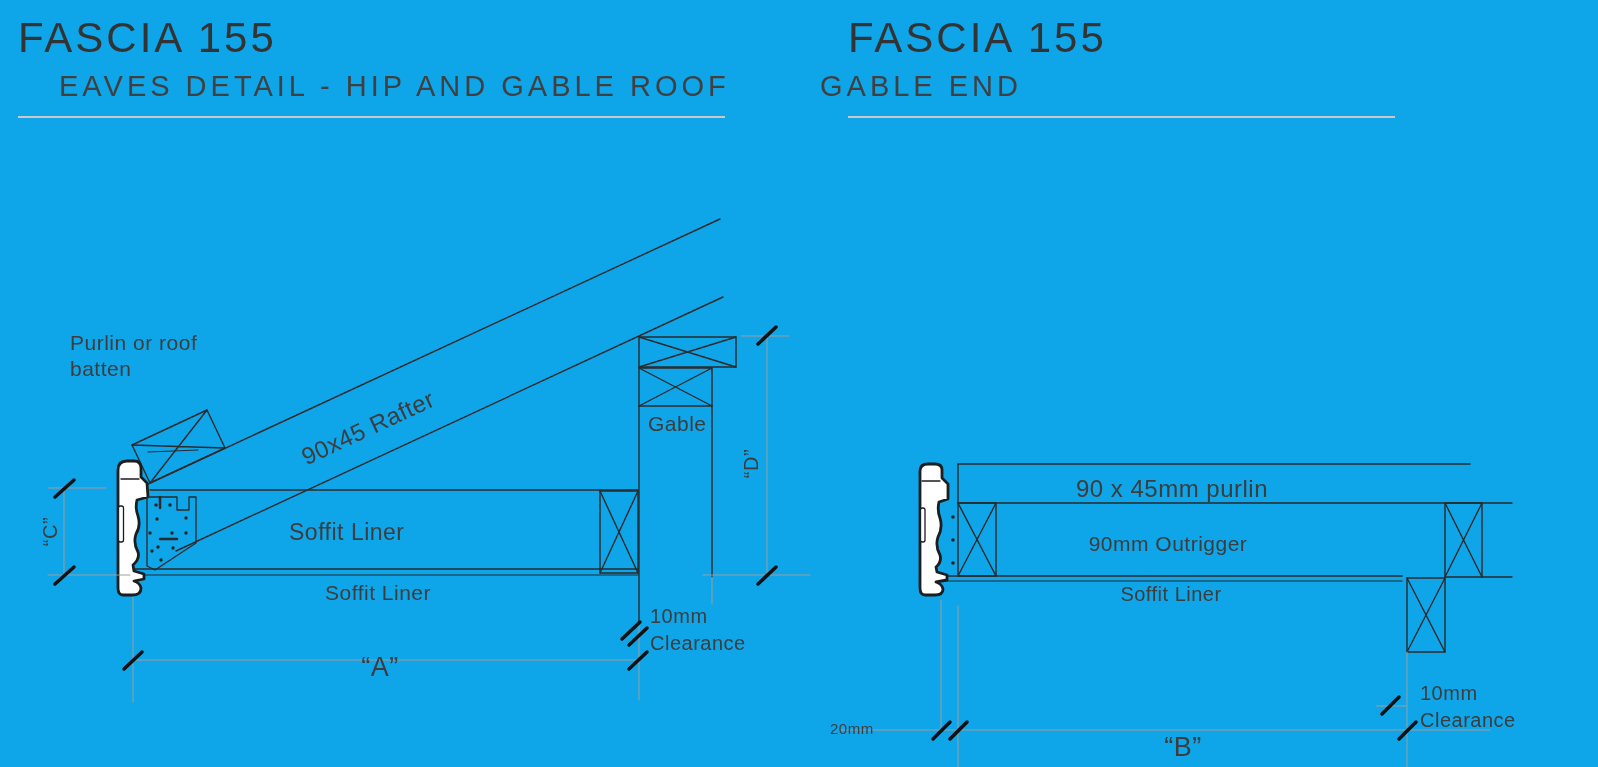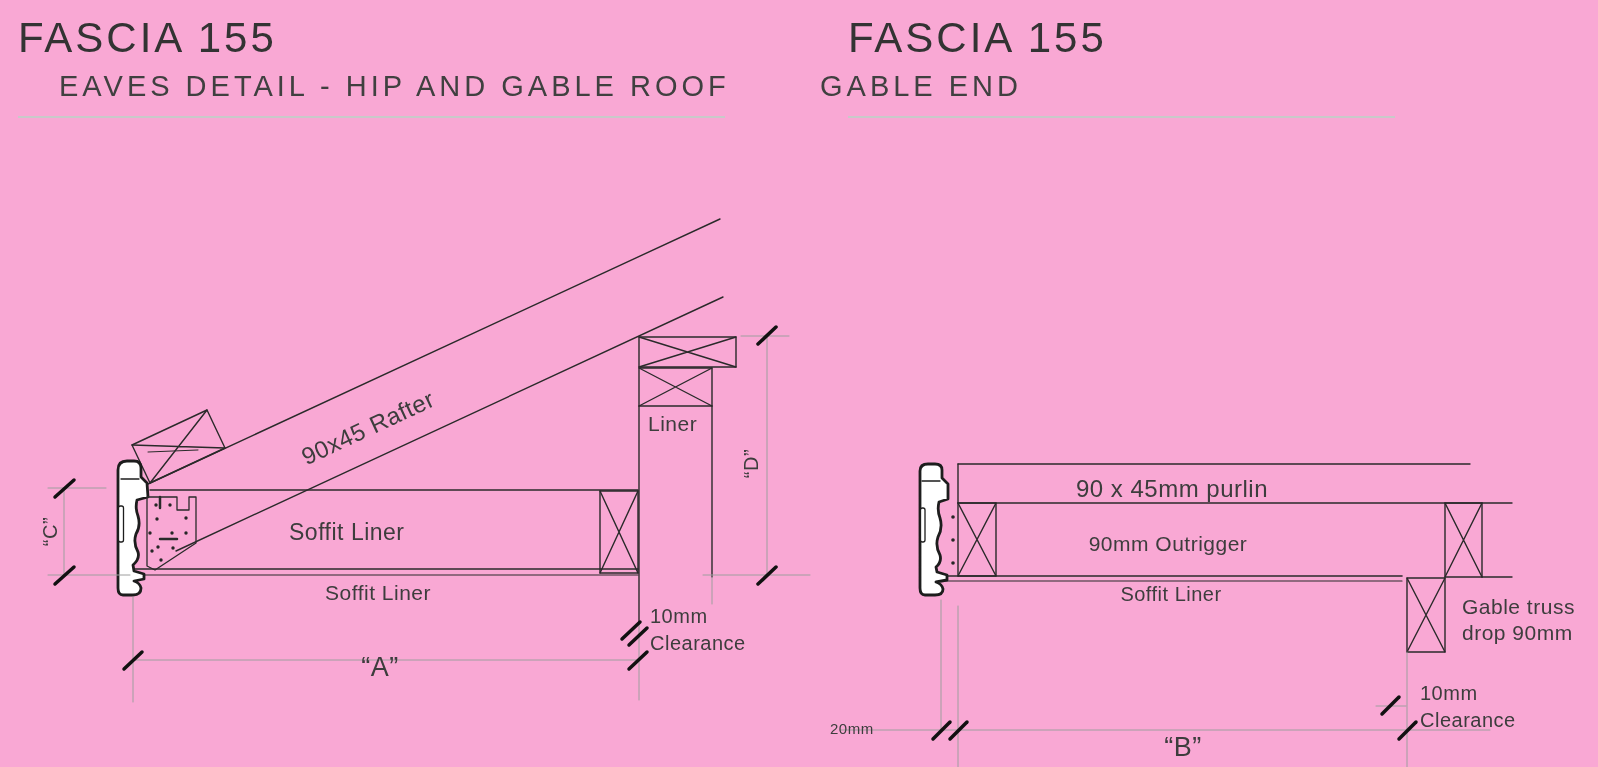--- a/index.html
+++ b/index.html
@@ -1,17 +1,17 @@
 <!DOCTYPE html>
 <html><head>
 <meta charset="utf-8">
 <style>
   html,body{margin:0;padding:0;background:#ffffff;}
   #stage{
-    position:relative;width:1598px;height:767px;background:#f9a8d4;
+    position:relative;width:1598px;height:767px;background:#0ea5e9;
     font-family:"Liberation Sans", sans-serif;overflow:hidden;
   }
   #drawing{position:absolute;left:0;top:0;}
   .hdr-title{
     position:absolute;font-size:42px;letter-spacing:3px;color:#333;
     font-weight:400;white-space:nowrap;
   }
   .hdr-sub{
     position:absolute;font-size:29px;letter-spacing:4px;color:#404040;
     font-weight:400;white-space:nowrap;
@@ -171,50 +171,50 @@
         <path d="M1399,739 L1416,722"></path>
         <path d="M1382,714 L1399,697"></path>
       </g>
     </g>
   </svg>
 
   <div class="hdr-title" style="left:18px;top:14px;">FASCIA 155</div>
   <div class="hdr-sub" style="left:18px;top:70px;margin-left:41px;">EAVES DETAIL - HIP AND GABLE ROOF</div>
   <div class="rule" style="left:18px;top:116px;width:707px;"></div>
 
+  <div class="lbl" style="left:70px;top:330px;font-size:21px;line-height:1.22;">Purlin or roof
+batten</div>
 
   <div class="lbl ctr rot-rafter" style="left:293px;top:414px;width:150px;font-size:24px;">90x45 Rafter</div>
 
   <div class="lbl" style="left:289px;top:519px;font-size:23px;">Soffit Liner</div>
 
   <div class="lbl" style="left:325px;top:581px;font-size:21px;">Soffit Liner</div>
 
-  <div class="lbl" style="left:648px;top:412px;font-size:21px;">Liner</div>
+  <div class="lbl" style="left:648px;top:412px;font-size:21px;">Gable</div>
 
   <div class="lbl" style="left:650px;top:603px;font-size:20px;line-height:1.35;">10mm
 Clearance</div>
 
   <div class="lbl ctr" style="left:340px;top:652px;width:80px;font-size:27px;">“A”</div>
 
   <div class="lbl ctr rot-ccw" style="left:10px;top:520px;width:80px;font-size:20px;">“C”</div>
 
   <div class="lbl ctr rot-ccw" style="left:711px;top:452px;width:80px;font-size:20px;">“D”</div>
 
   <div class="hdr-title" style="left:848px;top:14px;">FASCIA 155</div>
   <div class="hdr-sub" style="left:820px;top:70px;">GABLE END</div>
   <div class="rule" style="left:848px;top:116px;width:547px;"></div>
 
   <div class="lbl ctr" style="left:1072px;top:475px;width:200px;font-size:24px;">90 x 45mm purlin</div>
 
   <div class="lbl ctr" style="left:1068px;top:532px;width:200px;font-size:21px;">90mm Outrigger</div>
 
   <div class="lbl ctr" style="left:1071px;top:583px;width:200px;font-size:20px;">Soffit Liner</div>
 
-  <div class="lbl" style="left:1462px;top:594px;font-size:21px;line-height:1.25;">Gable truss
-drop 90mm</div>
 
   <div class="lbl" style="left:1420px;top:680px;font-size:20px;line-height:1.35;">10mm
 Clearance</div>
 
   <div class="lbl" style="left:830px;top:720px;font-size:15px;">20mm</div>
 
   <div class="lbl ctr" style="left:1143px;top:732px;width:80px;font-size:27px;">“B”</div>
 
 </div>
 

